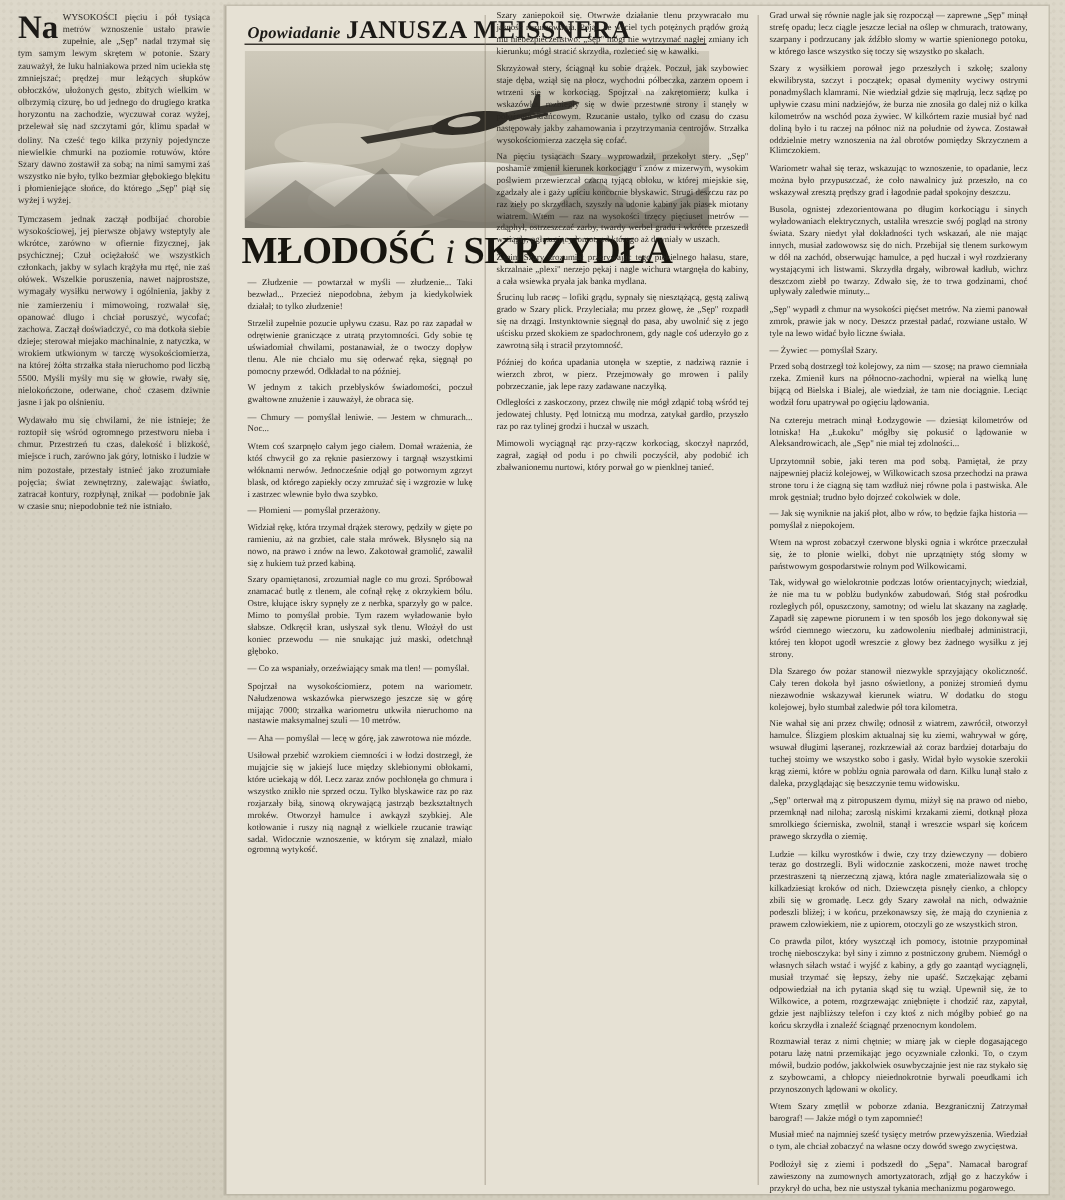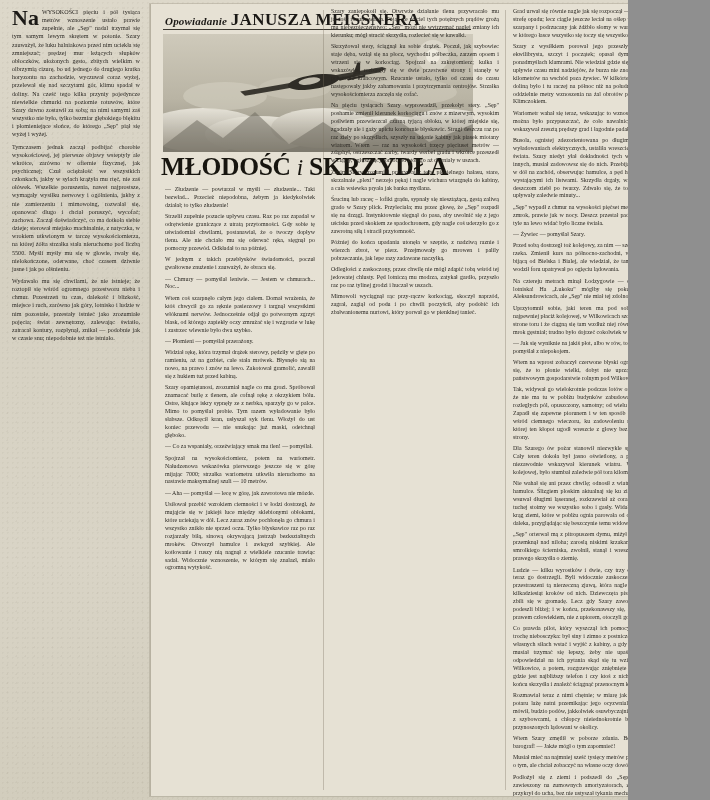--- a/index.html
+++ b/index.html
@@ -2,21 +2,21 @@
 <html><head>
 <meta charset="utf-8">
 <style>
   html, body {
     margin: 0;
     padding: 0;
     background: #8f8f8f;
   }
   #page {
     position: relative;
-    width: 628px;
+    width: 710px;
     height: 800px;
     background: #7dd3fc;
     overflow: hidden;
     font-family: "Liberation Serif", serif;
   }
   
   #paper {
     position: absolute;
     left: 0; top: 0;
     width: 710px; height: 800px;

